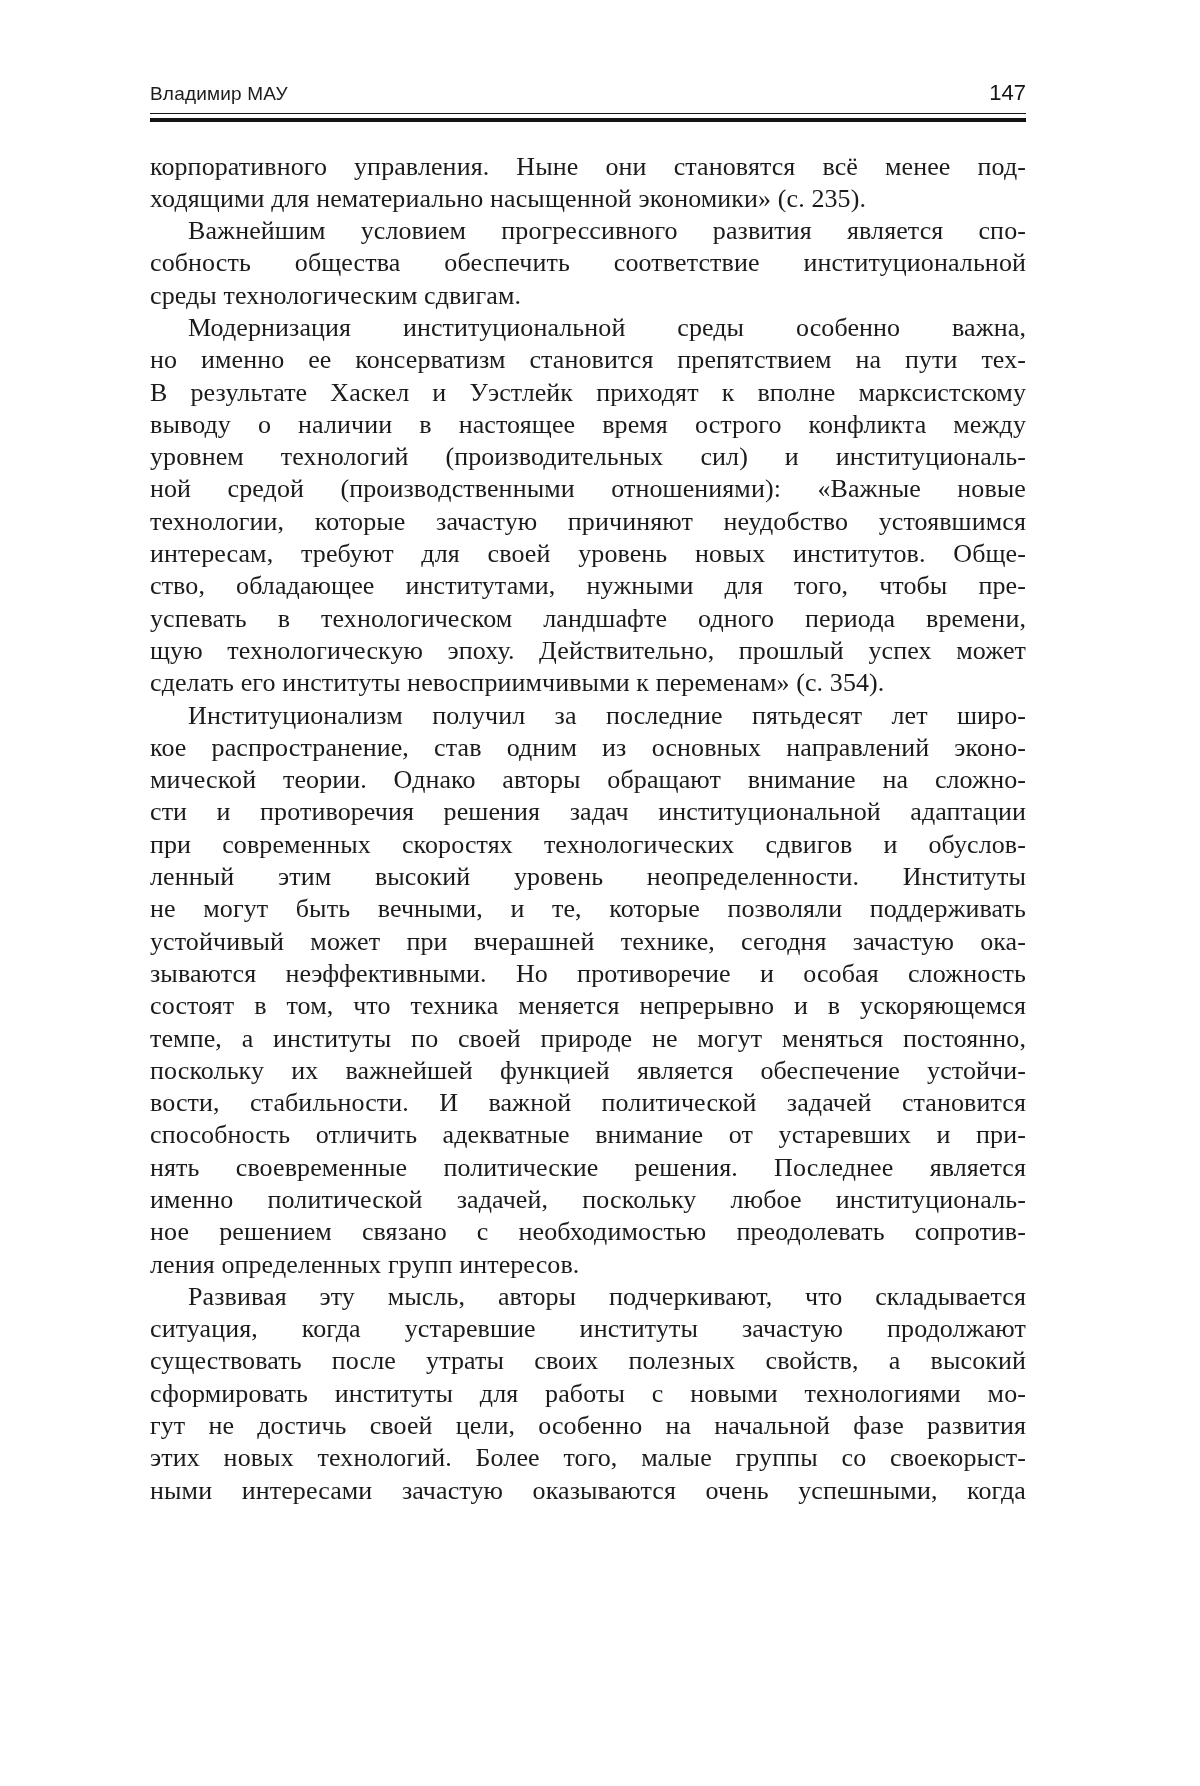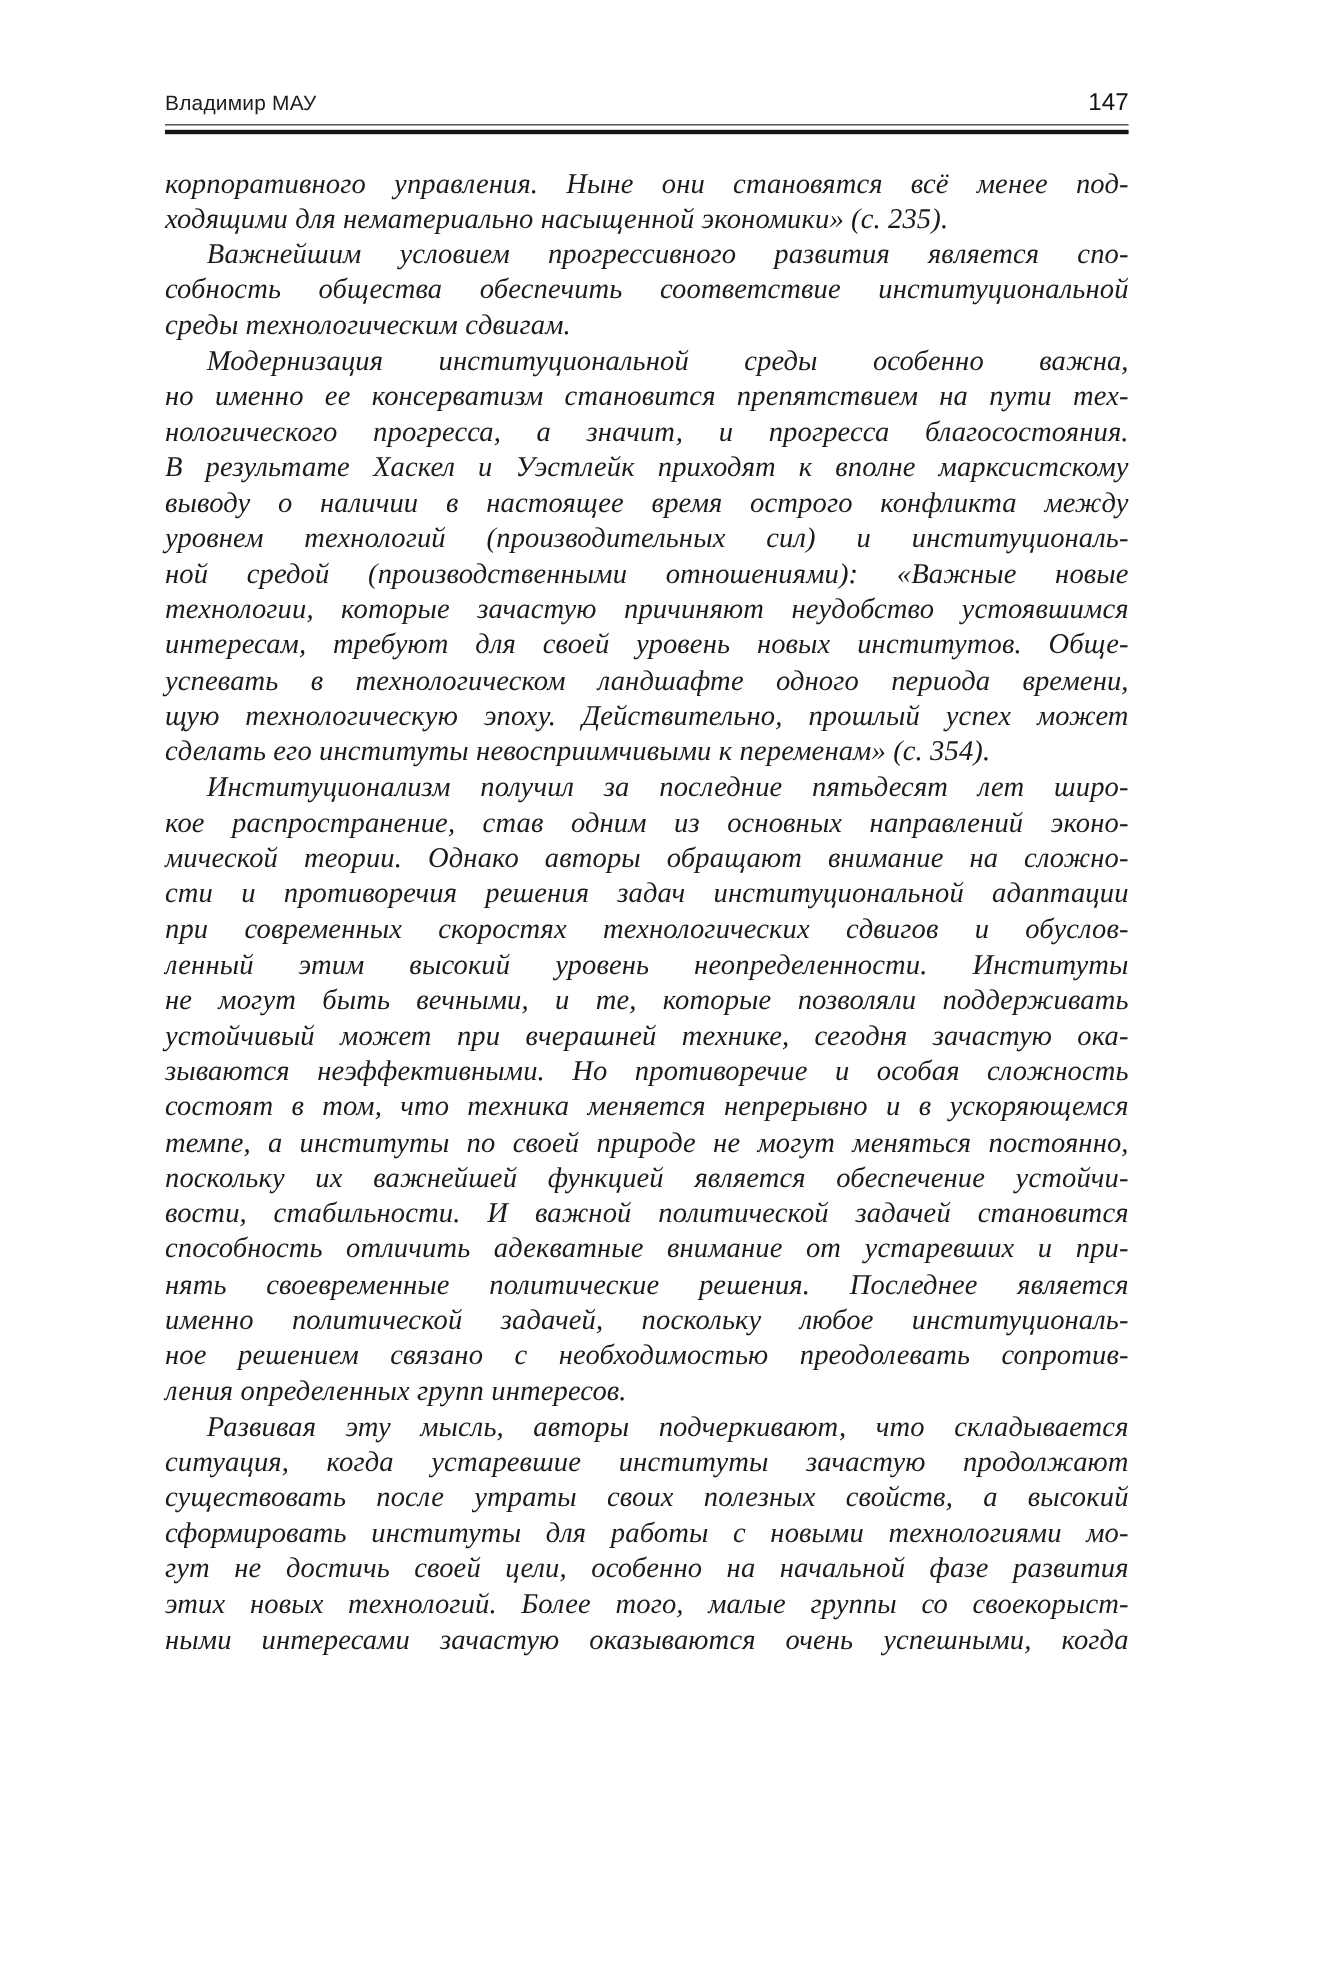--- a/index.html
+++ b/index.html
@@ -45,21 +45,20 @@
     margin-top: 29px;
     font-size: 26px;
     line-height: 32.3px;
     letter-spacing: 0.1px;
   }
   .para { margin: 0; padding: 0; }
   .line {
     text-align: justify;
     text-align-last: justify;
     white-space: normal;
-    font-style: italic;
   }
   .line.indent { padding-left: 38px; }
   .line.final { text-align-last: left; }
 </style>
 </head>
 <body>
 
 <div class="page">
   <div class="header">
     <span class="running-head">Владимир МАУ</span>
@@ -72,27 +71,27 @@
         <div class="line final">ходящими для нематериально насыщенной экономики» (с. 235).</div>
       </div>
       <div class="para">
         <div class="line indent">Важнейшим условием прогрессивного развития является спо-</div>
         <div class="line">собность общества обеспечить соответствие институциональной</div>
         <div class="line final">среды технологическим сдвигам.</div>
       </div>
       <div class="para">
         <div class="line indent">Модернизация институциональной среды особенно важна,</div>
         <div class="line">но именно ее консерватизм становится препятствием на пути тех-</div>
-        <div class="line">нологического прогресса, а значит, и прогресса благосостояния.</div>
         <div class="line">В результате Хаскел и Уэстлейк приходят к вполне марксистскому</div>
         <div class="line">выводу о наличии в настоящее время острого конфликта между</div>
         <div class="line">уровнем технологий (производительных сил) и институциональ-</div>
         <div class="line">ной средой (производственными отношениями): «Важные новые</div>
         <div class="line">технологии, которые зачастую причиняют неудобство устоявшимся</div>
         <div class="line">интересам, требуют для своей уровень новых институтов. Обще-</div>
+        <div class="line">ство, обладающее институтами, нужными для того, чтобы пре-</div>
         <div class="line">успевать в технологическом ландшафте одного периода времени,</div>
         <div class="line">щую технологическую эпоху. Действительно, прошлый успех может</div>
         <div class="line final">сделать его институты невосприимчивыми к переменам» (с. 354).</div>
       </div>
       <div class="para">
         <div class="line indent">Институционализм получил за последние пятьдесят лет широ-</div>
         <div class="line">кое распространение, став одним из основных направлений эконо-</div>
         <div class="line">мической теории. Однако авторы обращают внимание на сложно-</div>
         <div class="line">сти и противоречия решения задач институциональной адаптации</div>
         <div class="line">при современных скоростях технологических сдвигов и обуслов-</div>

